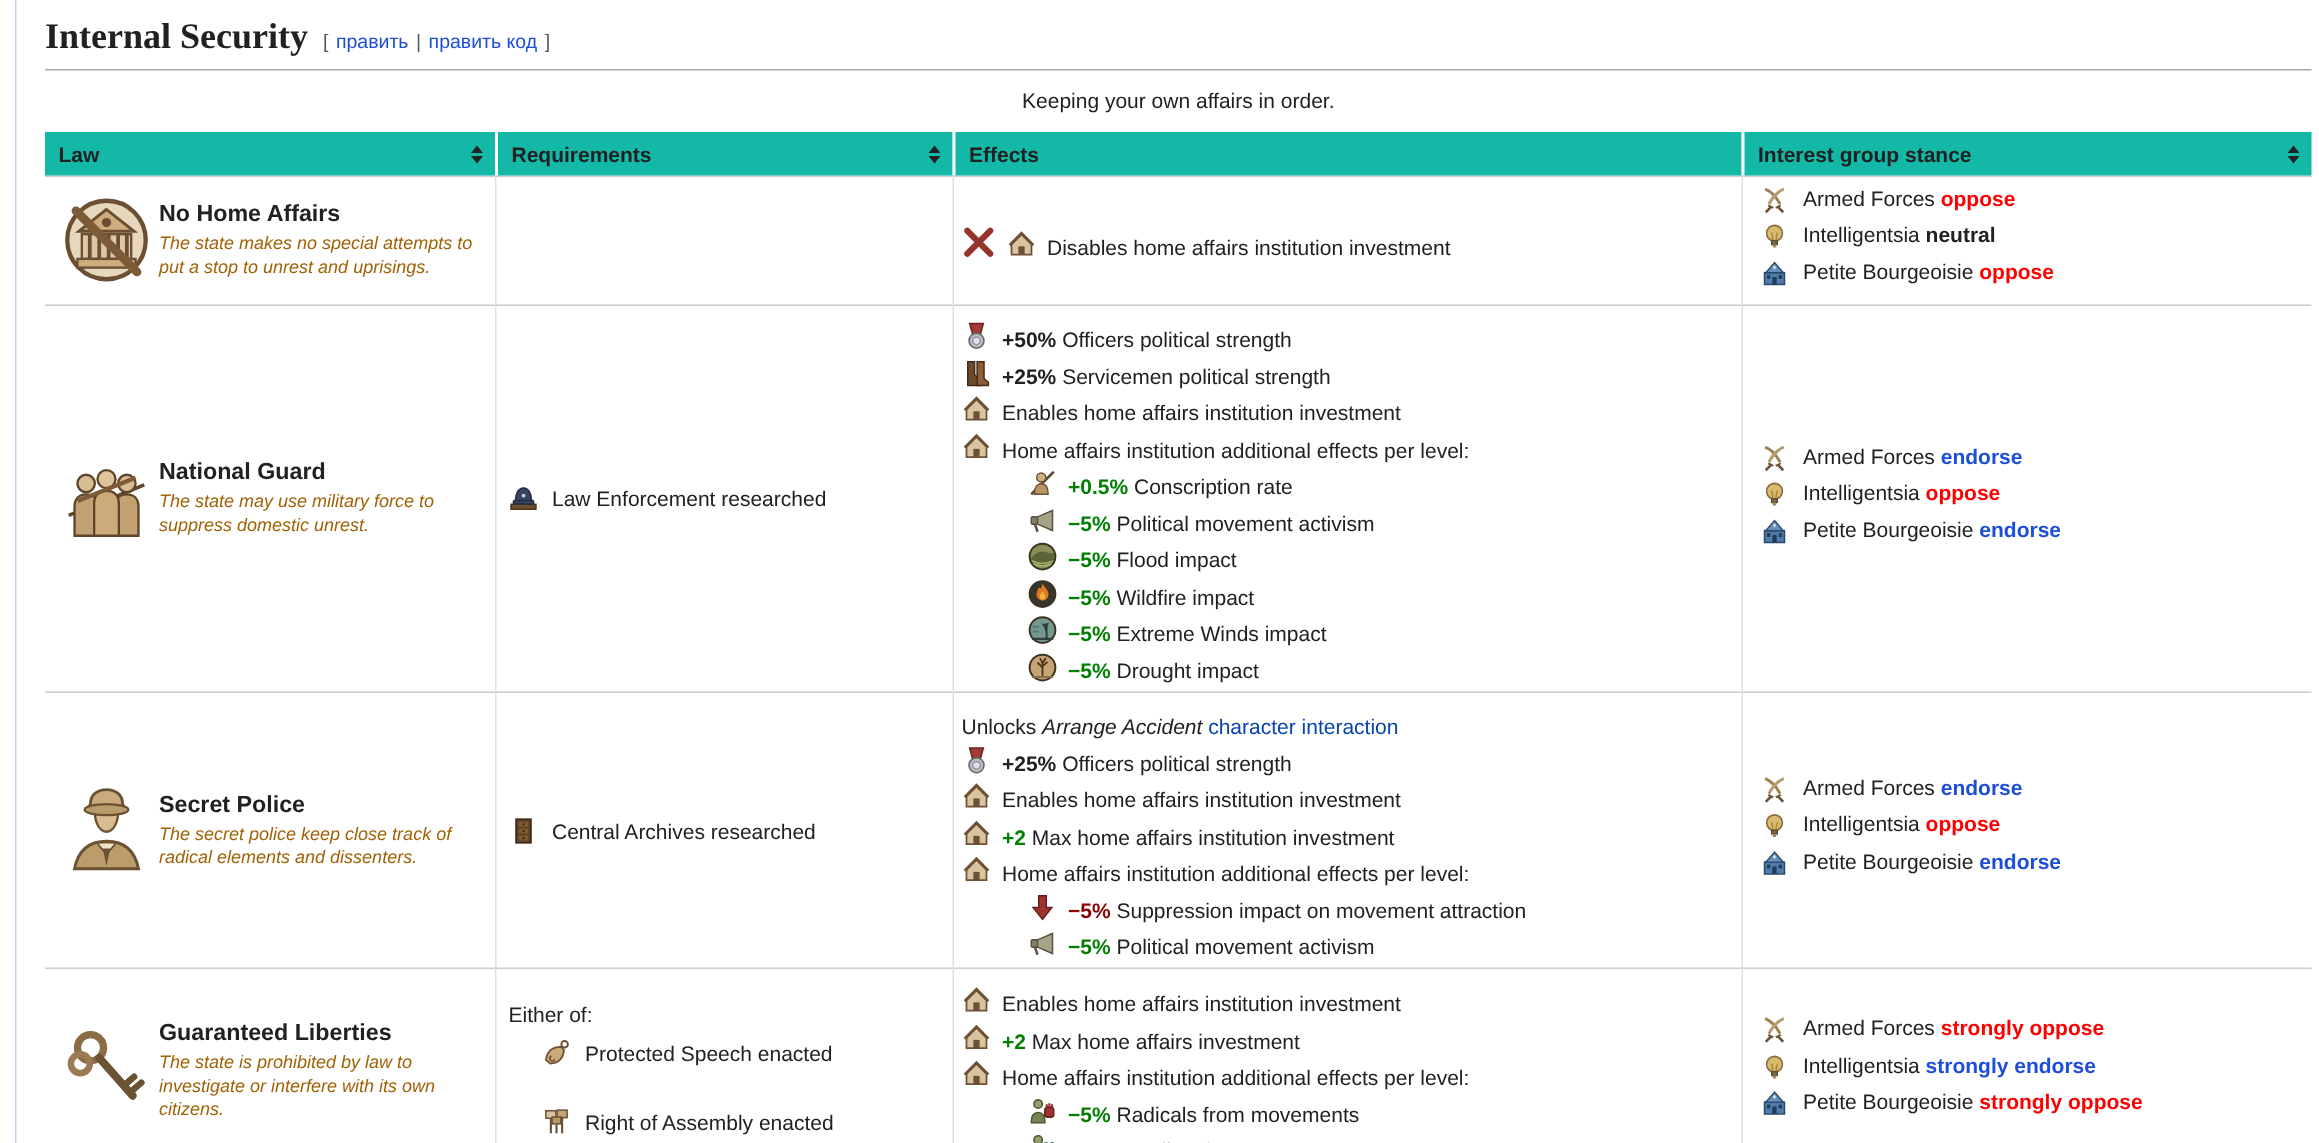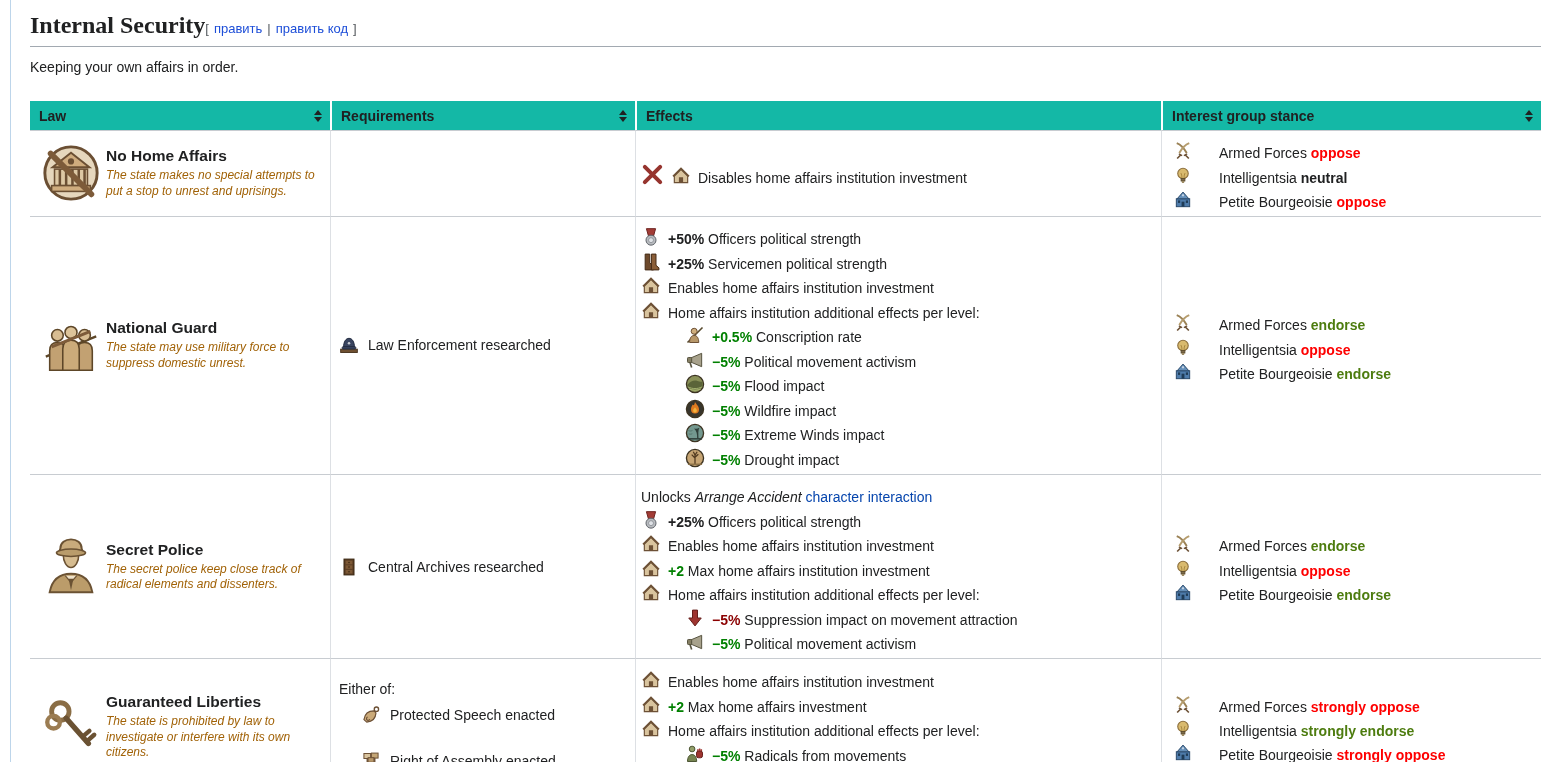--- a/index.html
+++ b/index.html
@@ -8,28 +8,28 @@
     width:1546px; height:762px; position:relative; overflow:hidden;
     font-family:"Liberation Sans", sans-serif; font-size:14px; color:#202122;
   }
   .left-rule { position:absolute; left:10px; top:0; bottom:0; width:1px; background:#bdd5ea; }
   .content { position:absolute; left:30px; top:0; width:1511px; }
 
   
   .heading {
     font-family:"Liberation Serif", serif; font-size:24px; font-weight:bold;
     margin:12px 0 12px 0; padding-bottom:7px; border-bottom:1px solid #a2a9b1;
-    display:flex; align-items:baseline; 
+    display:flex; align-items:baseline; gap:10px;
   }
   .editsection { font-family:"Liberation Sans", sans-serif; font-size:13px; font-weight:normal;
     display:inline-flex; gap:5px; align-items:baseline; }
   .editsection .bracket, .editsection .divider { color:#54595d; }
   .editsection a { color:#1d4ed8; text-decoration:none; cursor:pointer; }
 
-  .subtitle { margin:9px 0 26px 0; font-size:14px; }
+  .subtitle { margin:9px 0 13px 0; font-size:14px;text-align:center; }
 
   
   table.laws { border-collapse:separate; border-spacing:0; width:1511px; table-layout:fixed; }
   th {
     background:#14b8a6; text-align:left; font-weight:bold; font-size:14px;
     padding:4px 24px 4px 9px; height:29px; position:relative; white-space:nowrap;
   }
   th + th { border-left:2px solid #fff; }
   .sorticon { position:absolute; right:8px; top:50%; transform:translateY(-50%);
     display:flex; flex-direction:column; gap:2px; }
@@ -67,24 +67,24 @@
   .fx-text { white-space:nowrap; }
   .val { font-weight:bold; }
   .t-plain { color:#202122; }
   .t-good { color:#008000; }
   .t-bad  { color:#8b0000; }
   .fx-it { font-style:italic; }
   .fx-link { color:#0645ad; text-decoration:none; cursor:pointer; }
 
   
   .st-td { padding-left:11px; }
-  .st-line { display:flex; align-items:flex-end; gap:26px; height:24.3px; }
+  .st-line { display:flex; align-items:flex-start; gap:9px; height:24.3px; }
   .st-word { font-weight:bold; }
   .t-oppose  { color:#fe0000; }
-  .t-endorse { color:#4d7c0f; }
+  .t-endorse { color:#1d4ed8; }
   .t-neutral { color:#202122; }
 </style>
 </head>
 <body>
 
 <div class="left-rule"></div>
 
 <div class="content">
 
   <h2 class="heading">

